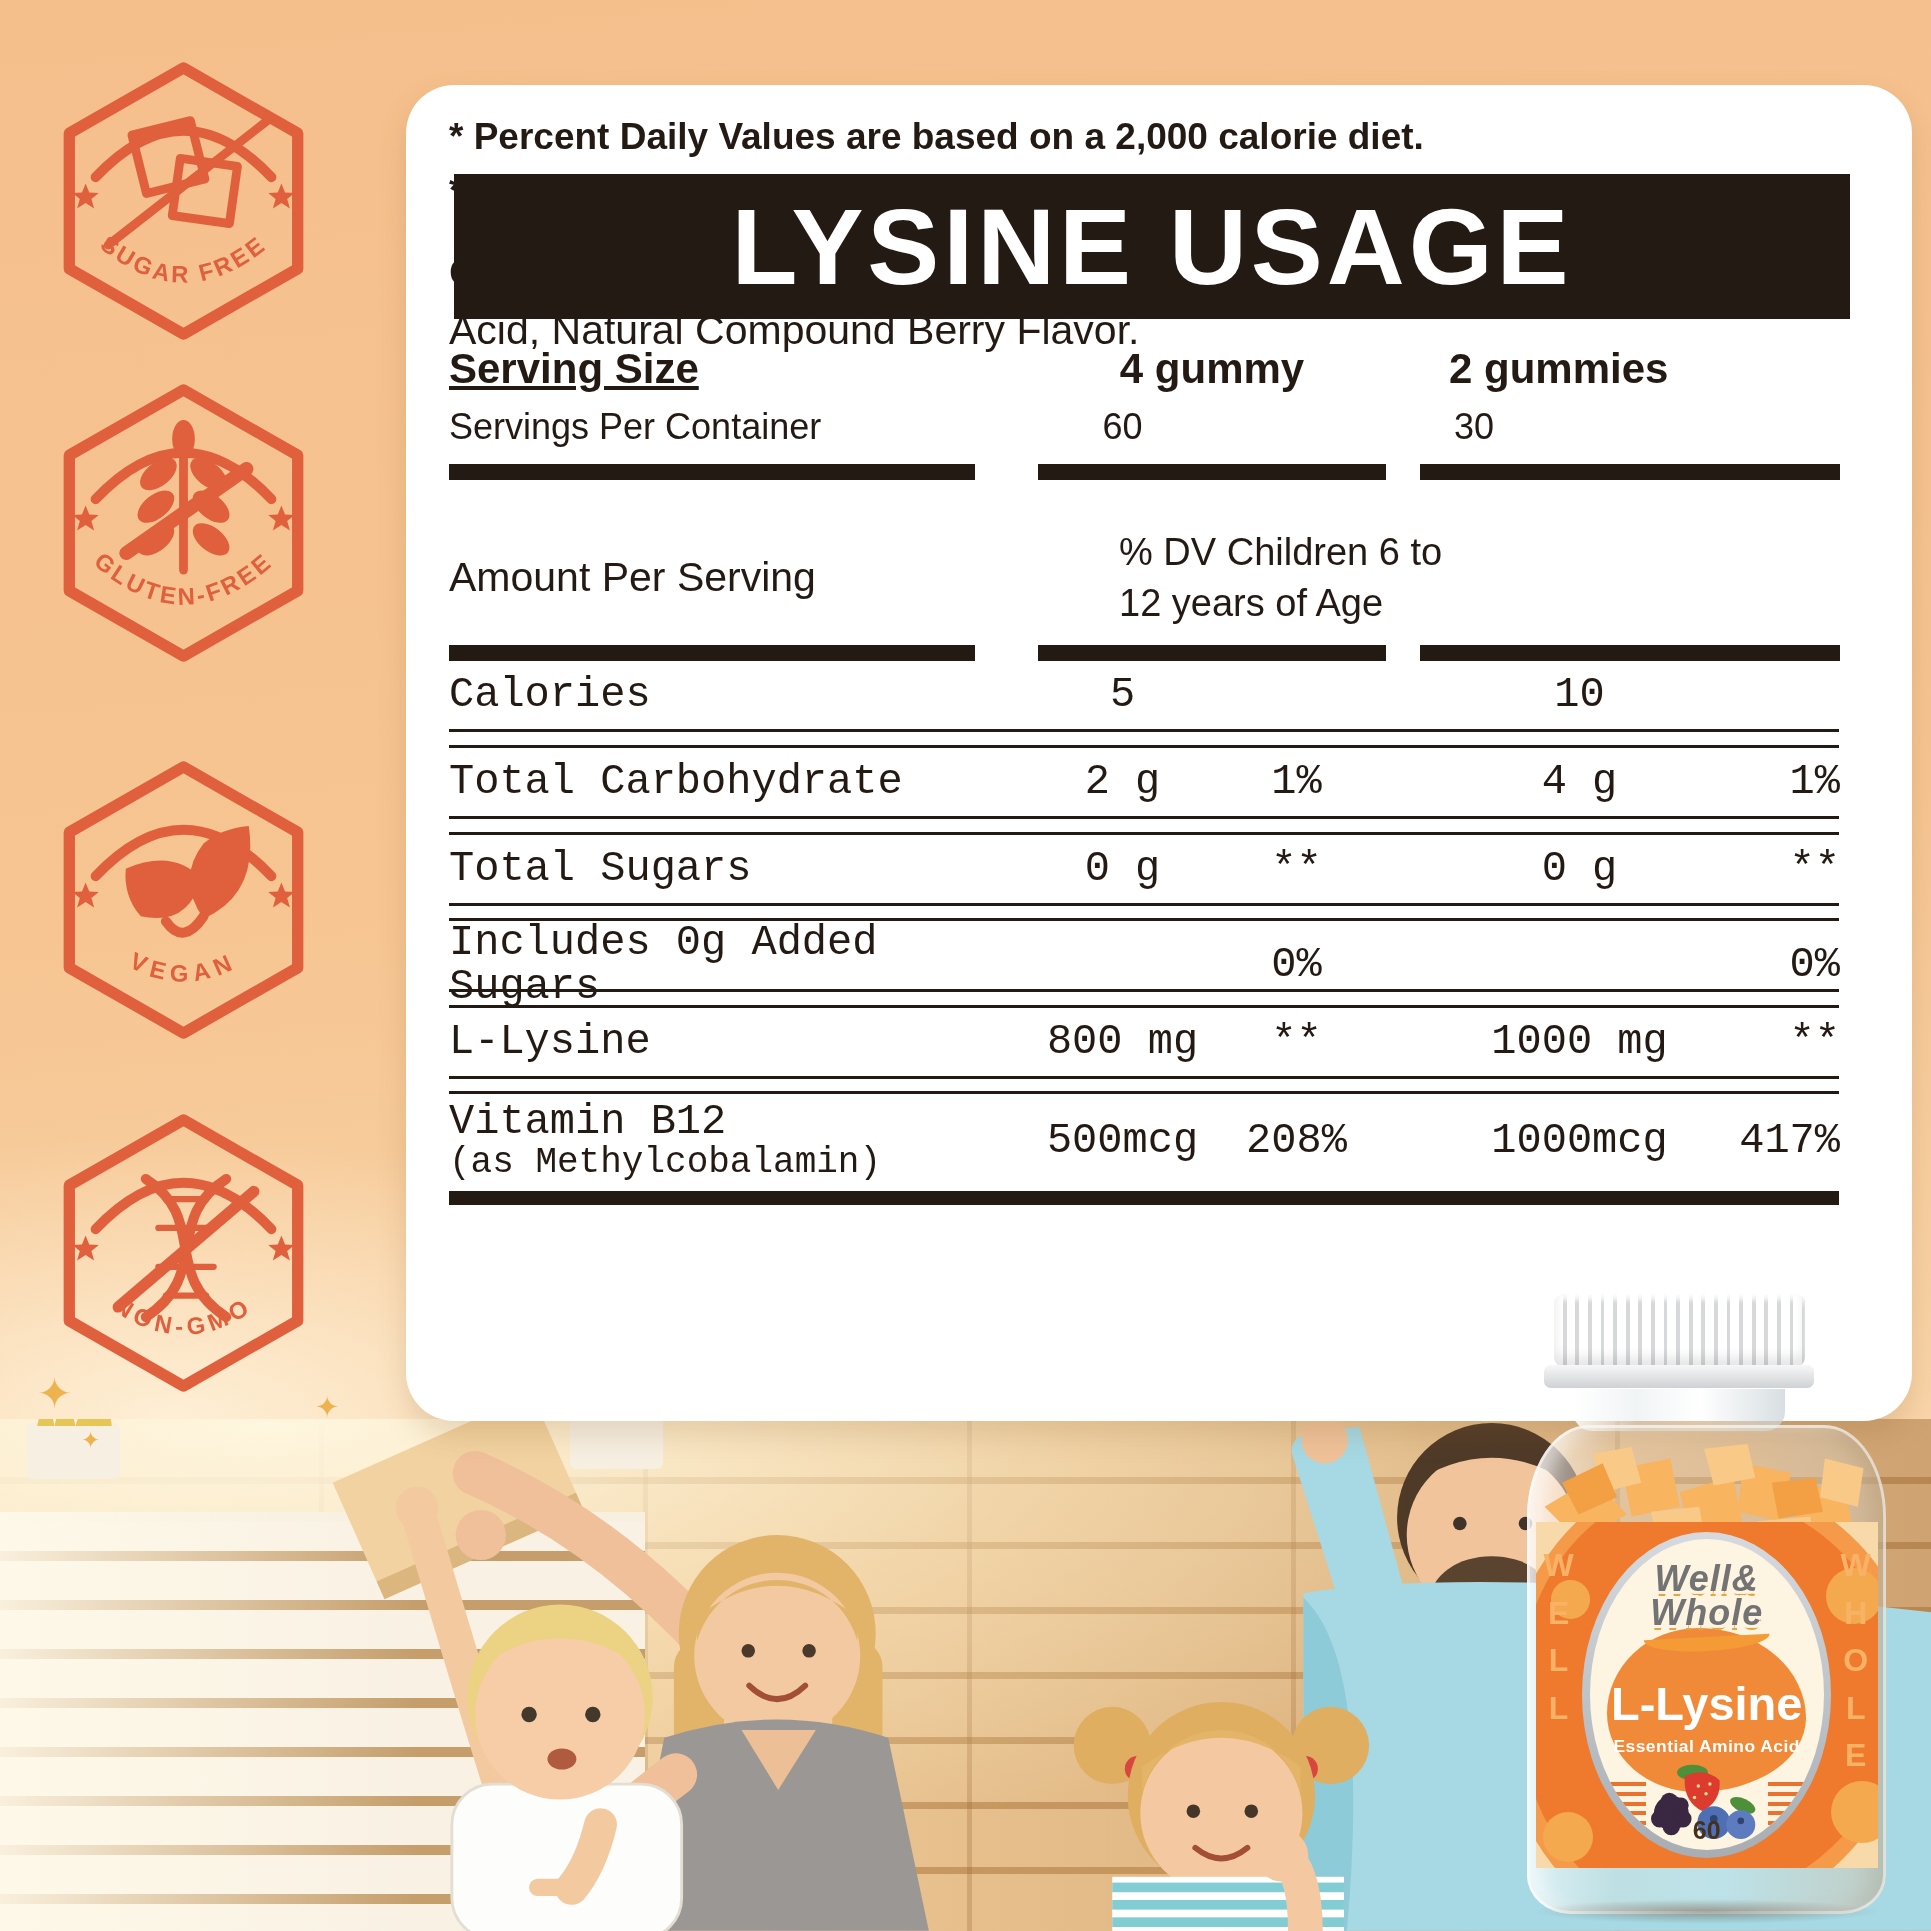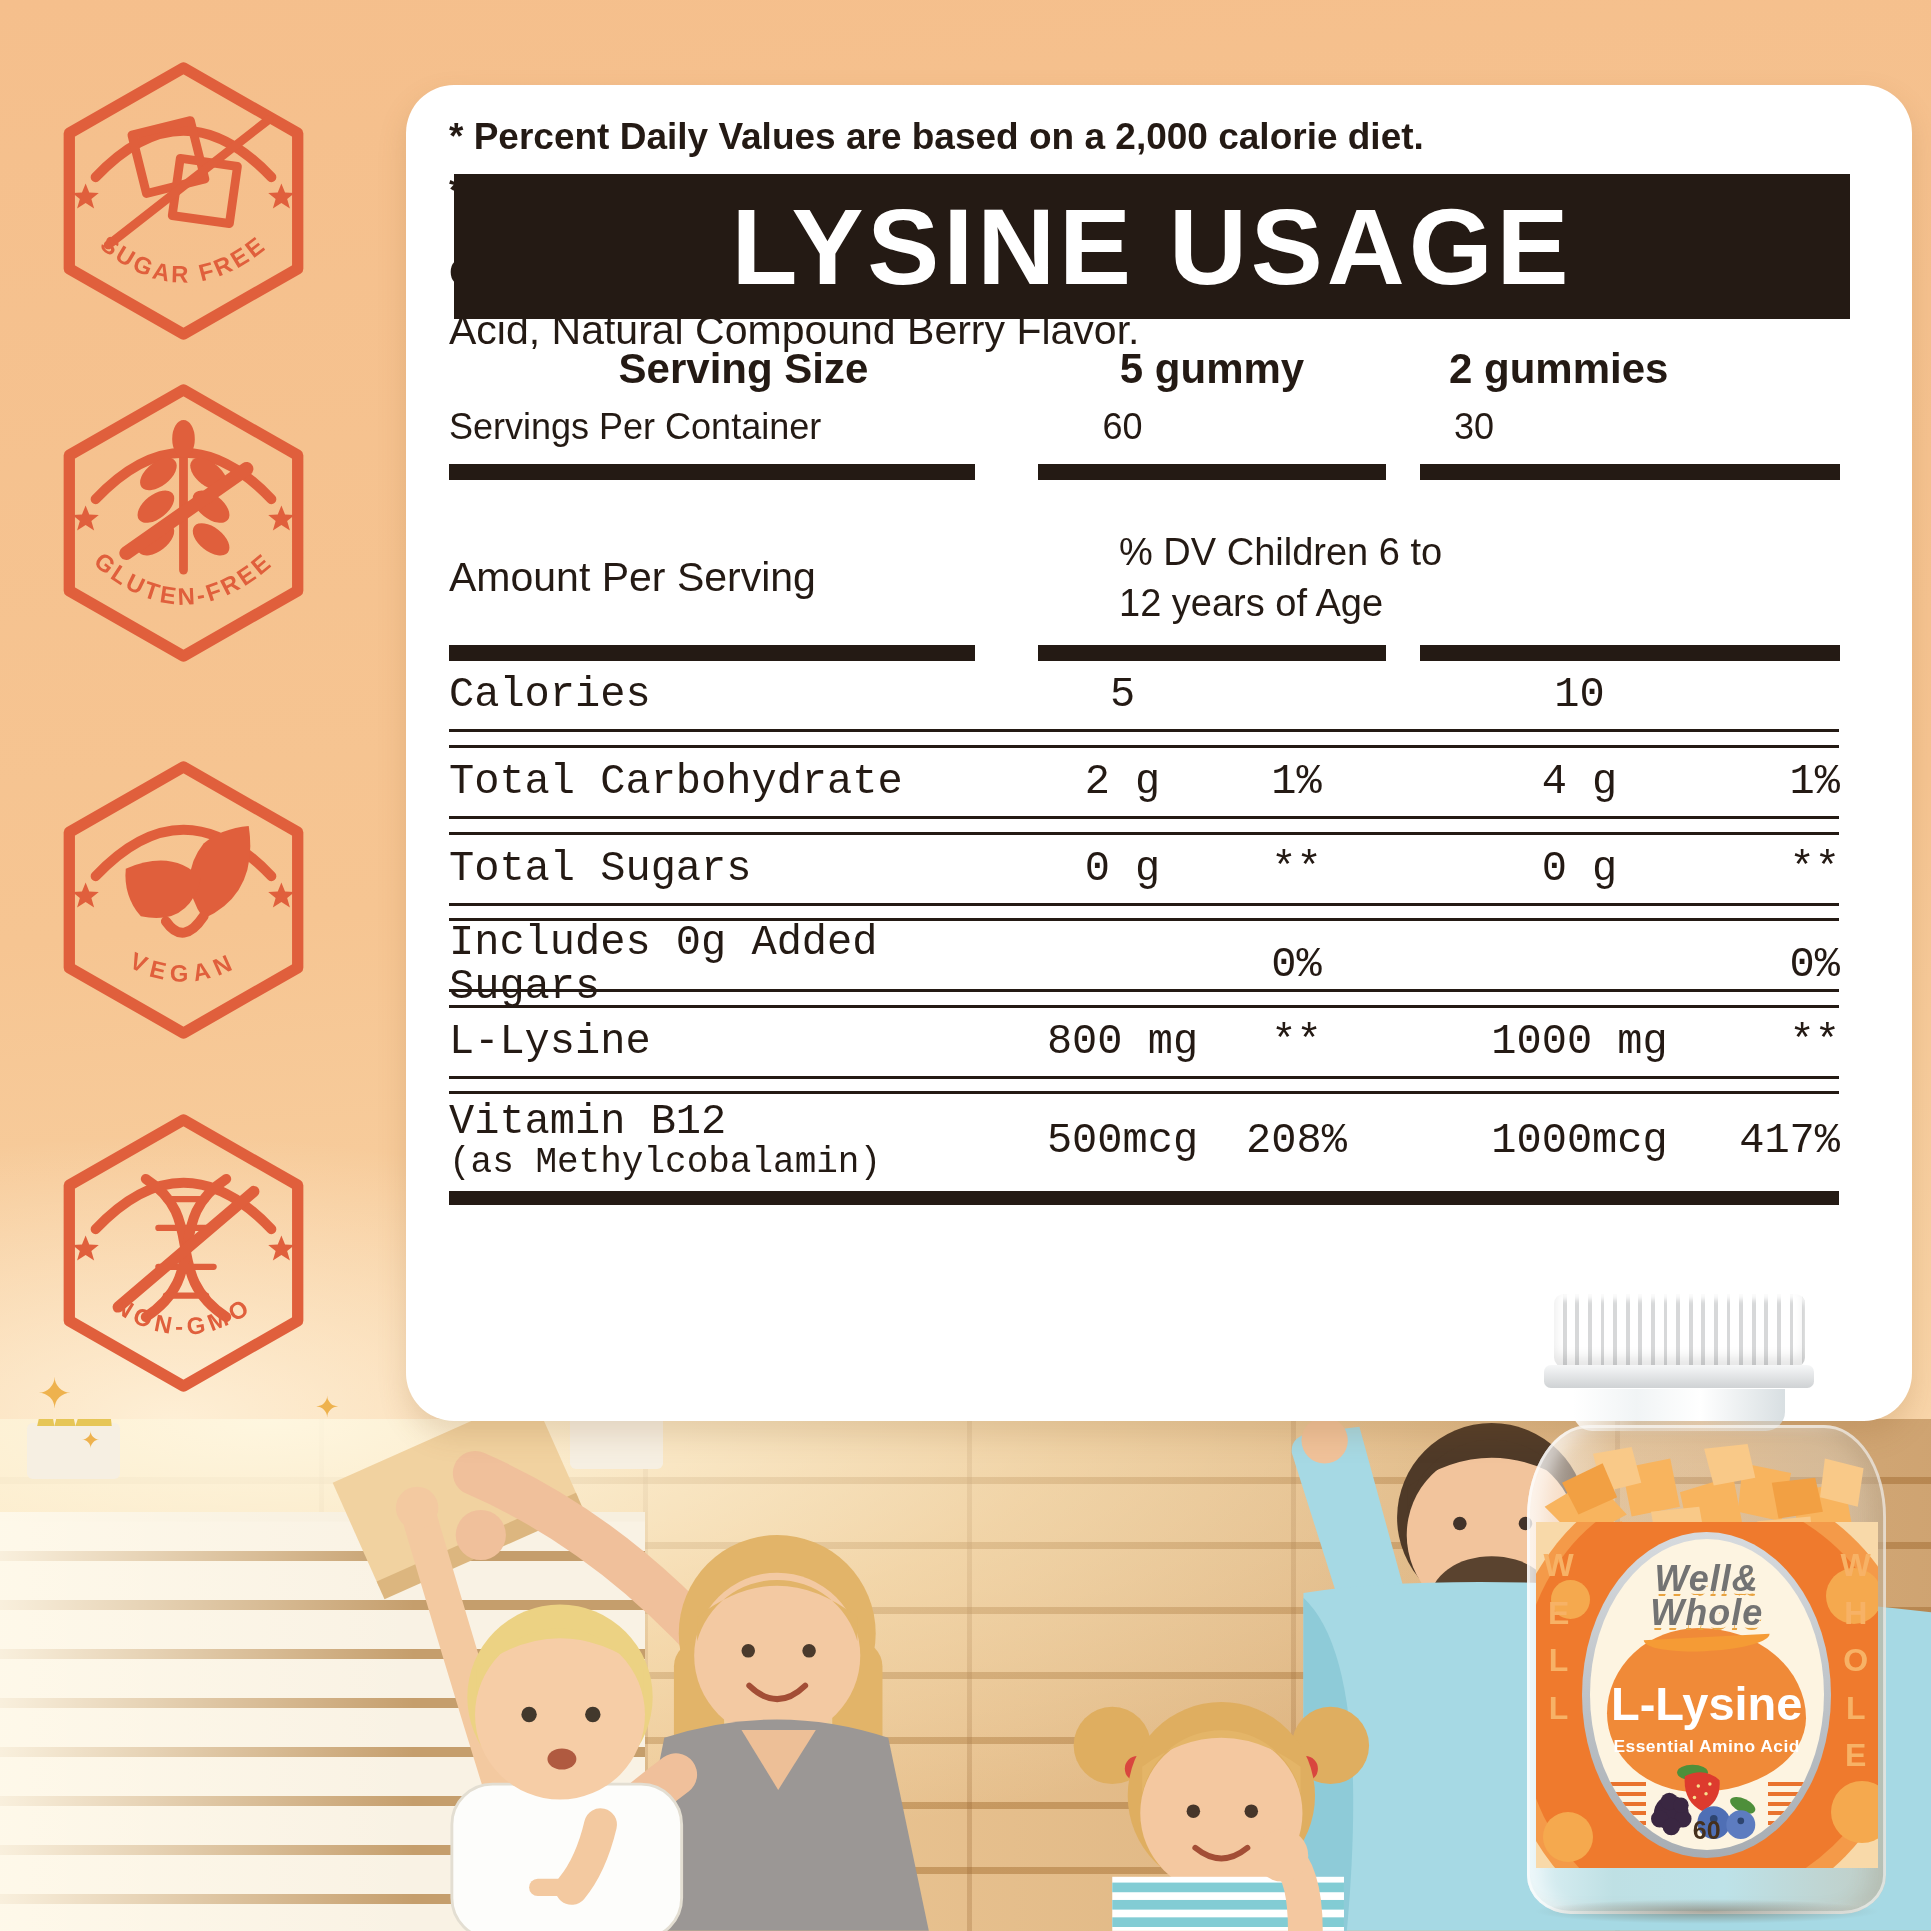--- a/index.html
+++ b/index.html
@@ -16,21 +16,21 @@
   .badge svg{width:100%;height:100%;}
   
   .card{position:absolute;left:406px;top:85px;width:1506px;height:1336px;
     background:#ffffff;border-radius:48px;box-shadow:0 13.5px 29px rgba(140,90,40,.18);z-index:5;}
   .banner{position:absolute;left:48px;top:89px;width:1396px;height:145px;
     background:#241a14;display:flex;align-items:center;justify-content:center;}
   .banner .t{color:#ffffff;font-size:108px;font-weight:bold;letter-spacing:3.9px;white-space:nowrap;}
   .tablewrap{position:absolute;left:43px;top:253px;width:1390px;}
   .trow,.bars,.dvh,.th1,.th2{display:grid;grid-template-columns:589px 169px 179px 34px 266px 154px;align-items:center;}
   .th1{height:62px;font-weight:bold;font-size:42px;}
-  .th1 .c1{text-align:center;}
+  .th1 .c1{text-decoration:underline;}
   .th1 .g1{grid-column:2/4;text-align:center;}
   .th1 .g2{grid-column:5/7;padding-left:29px;}
   .th2{height:54px;font-size:36px;}
   .th2 .v1{grid-column:2;text-align:center;}
   .th2 .v2{grid-column:5;padding-left:34px;}
   .bars{margin-top:9.7px;}
   .bar{height:16.4px;background:#241a14;}
   .bar.b1{grid-column:1;margin-right:63px;}
   .bar.b2{grid-column:2/4;}
   .bar.b3{grid-column:5/7;}
@@ -206,21 +206,21 @@
 </div>
 
 <div class="card">
   <div class="banner">
     <div class="t">LYSINE USAGE</div>
   </div>
 
   <div class="tablewrap">
     <div class="th1">
       <div class="c1">Serving Size</div>
-      <div class="g1">5 gummy</div>
+      <div class="g1">4 gummy</div>
       <div class="g2">2 gummies</div>
     </div>
     <div class="th2">
       <div>Servings Per Container</div>
       <div class="v1">60</div>
       <div class="v2">30</div>
     </div>
     <div class="bars">
       <div class="bar b1"></div>
         <div class="bar b2"></div>

